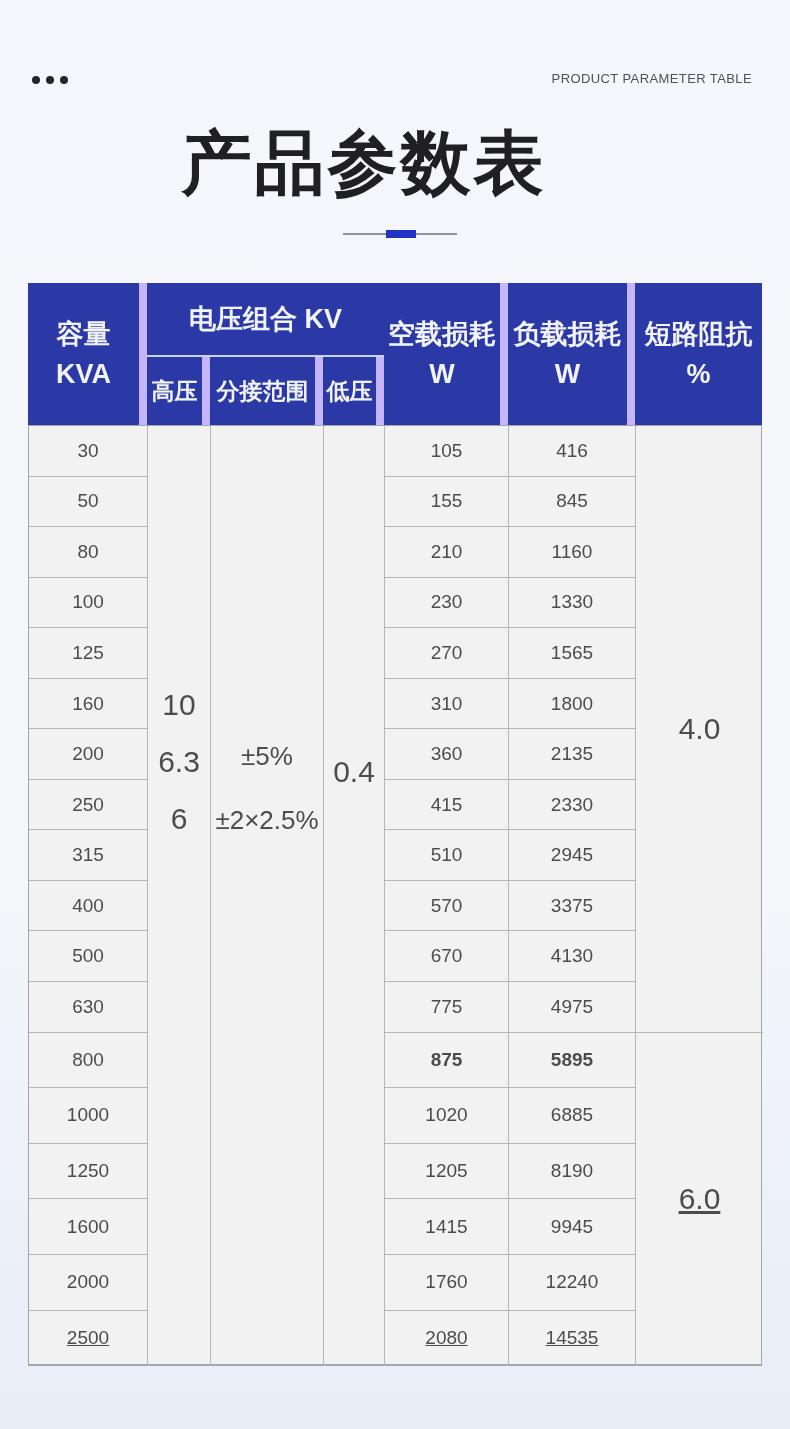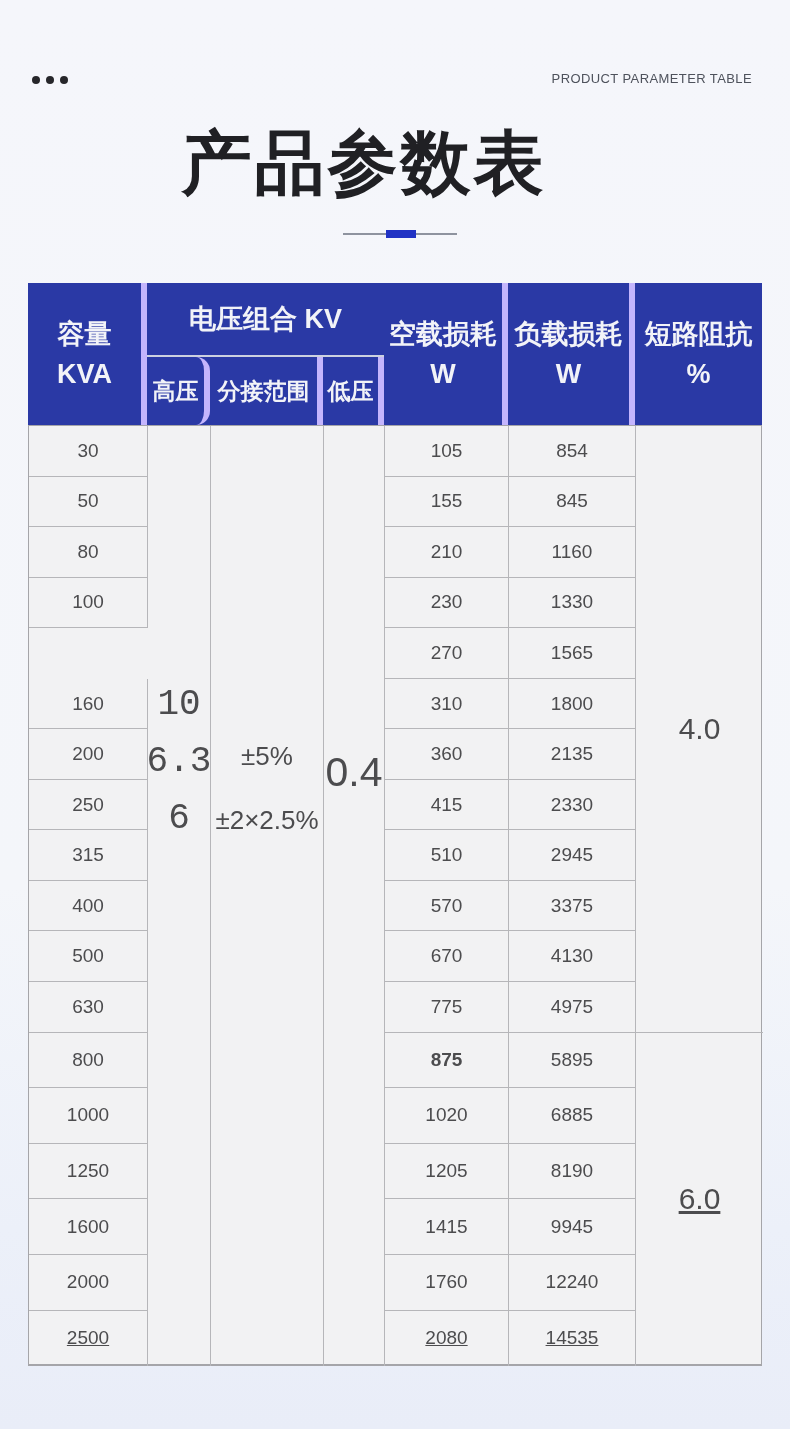--- a/index.html
+++ b/index.html
@@ -33,43 +33,43 @@
   .thead {
     position:absolute; left:28px; top:283px; width:734px; height:142px;
     display:grid; background:#2a39a5; color:#f2f3f8;
     grid-template-columns:119px 63px 113px 61px 124px 127px 127px;
     grid-template-rows:74px 68px;
   }
   .hcell { display:flex; flex-direction:column; align-items:center; justify-content:center;
            text-align:center; font-weight:600; }
   .h-main { font-size:27px; line-height:40px; }
   .h-sub  { font-size:23px; }
-  .bdr-r  { border-right:6px solid #c4b5fd; }
+  .bdr-r  { border-right:8px solid #c4b5fd; }
   .bdr-b  { border-bottom:2px solid #ccd1e0; }
 
   
   .tbody {
     position:absolute; left:28px; top:425px; width:734px; height:941px;
     display:grid; background:#f2f2f3;
     grid-template-columns:119px 63px 113px 61px 124px 127px 127px;
     grid-template-rows:repeat(12,50.55px) repeat(6,55.6px);
     border:1px solid #a5a5a9; border-bottom-width:2px;
     color:#4c4c4e;
   }
   .cell {
     display:flex; align-items:center; justify-content:center;
     font-size:19px; border-right:1px solid #b6b6b9; border-bottom:1px solid #b6b6b9;
   }
   .cell.nb { border-bottom:none;text-decoration:underline; }
   .cell.nr { border-right:none; }
   .merged { display:flex; justify-content:center; align-items:flex-start;
             border-right:1px solid #b6b6b9; border-bottom:none; text-align:center; }
-  .hv-stack  { padding-top:250px; font-size:36px; line-height:57px;font-family:Liberation Mono, monospace; }
+  .hv-stack  { padding-top:250px; font-size:30px; line-height:57px; }
   .tap-stack { padding-top:298px; font-size:26px; line-height:64px; }
-  .lv-stack  { padding-top:328px; font-size:41px; line-height:36px; }
+  .lv-stack  { padding-top:328px; font-size:30px; line-height:36px; }
   .imp { font-size:30px; }
 </style>
 </head>
 <body>
 
 <div class="page">
 
   <div class="dots">
     <span class="dot"></span>
     <span class="dot"></span>
@@ -86,21 +86,21 @@
   </div>
 
   <div class="thead">
     <div class="hcell bdr-r" style="grid-column:1;grid-row:1/span 2;">
       <div class="h-main">容量</div>
       <div class="h-main">KVA</div>
     </div>
     <div class="hcell bdr-b" style="grid-column:2/span 3;grid-row:1;">
       <div class="h-main">电压组合 KV</div>
     </div>
-    <div class="hcell bdr-r" style="grid-column:2;grid-row:2;border-radius:14px;">
+    <div class="hcell bdr-r" style="grid-column:2;grid-row:2;">
       <div class="h-sub">高压</div>
     </div>
     <div class="hcell bdr-r" style="grid-column:3;grid-row:2;">
       <div class="h-sub">分接范围</div>
     </div>
     <div class="hcell bdr-r" style="grid-column:4;grid-row:2;">
       <div class="h-sub">低压</div>
     </div>
     <div class="hcell bdr-r" style="grid-column:5;grid-row:1/span 2;">
       <div class="h-main">空载损耗</div>
@@ -115,20 +115,21 @@
       <div class="h-main">%</div>
     </div>
   </div>
 
   <div class="tbody">
 
     <div class="cell" style="grid-column:1;grid-row:1;">30</div>
     <div class="cell" style="grid-column:1;grid-row:2;">50</div>
     <div class="cell" style="grid-column:1;grid-row:3;">80</div>
     <div class="cell" style="grid-column:1;grid-row:4;">100</div>
+    <div class="cell" style="grid-column:1;grid-row:5;">125</div>
     <div class="cell" style="grid-column:1;grid-row:6;">160</div>
     <div class="cell" style="grid-column:1;grid-row:7;">200</div>
     <div class="cell" style="grid-column:1;grid-row:8;">250</div>
     <div class="cell" style="grid-column:1;grid-row:9;">315</div>
     <div class="cell" style="grid-column:1;grid-row:10;">400</div>
     <div class="cell" style="grid-column:1;grid-row:11;">500</div>
     <div class="cell" style="grid-column:1;grid-row:12;">630</div>
     <div class="cell" style="grid-column:1;grid-row:13;">800</div>
     <div class="cell" style="grid-column:1;grid-row:14;">1000</div>
     <div class="cell" style="grid-column:1;grid-row:15;">1250</div>
@@ -165,33 +166,33 @@
     <div class="cell" style="grid-column:5;grid-row:10;">570</div>
     <div class="cell" style="grid-column:5;grid-row:11;">670</div>
     <div class="cell" style="grid-column:5;grid-row:12;">775</div>
     <div class="cell" style="grid-column:5;grid-row:13;font-weight:bold;">875</div>
     <div class="cell" style="grid-column:5;grid-row:14;">1020</div>
     <div class="cell" style="grid-column:5;grid-row:15;">1205</div>
     <div class="cell" style="grid-column:5;grid-row:16;">1415</div>
     <div class="cell" style="grid-column:5;grid-row:17;">1760</div>
     <div class="cell nb" style="grid-column:5;grid-row:18;">2080</div>
 
-    <div class="cell" style="grid-column:6;grid-row:1;">854</div>
+    <div class="cell" style="grid-column:6;grid-row:1;">416</div>
     <div class="cell" style="grid-column:6;grid-row:2;">845</div>
     <div class="cell" style="grid-column:6;grid-row:3;">1160</div>
     <div class="cell" style="grid-column:6;grid-row:4;">1330</div>
     <div class="cell" style="grid-column:6;grid-row:5;">1565</div>
     <div class="cell" style="grid-column:6;grid-row:6;">1800</div>
     <div class="cell" style="grid-column:6;grid-row:7;">2135</div>
     <div class="cell" style="grid-column:6;grid-row:8;">2330</div>
     <div class="cell" style="grid-column:6;grid-row:9;">2945</div>
     <div class="cell" style="grid-column:6;grid-row:10;">3375</div>
     <div class="cell" style="grid-column:6;grid-row:11;">4130</div>
     <div class="cell" style="grid-column:6;grid-row:12;">4975</div>
-    <div class="cell" style="grid-column:6;grid-row:13;">5895</div>
+    <div class="cell" style="grid-column:6;grid-row:13;font-weight:bold;">5895</div>
     <div class="cell" style="grid-column:6;grid-row:14;">6885</div>
     <div class="cell" style="grid-column:6;grid-row:15;">8190</div>
     <div class="cell" style="grid-column:6;grid-row:16;">9945</div>
     <div class="cell" style="grid-column:6;grid-row:17;">12240</div>
     <div class="cell nb" style="grid-column:6;grid-row:18;">14535</div>
 
     <div class="cell nr imp" style="grid-column:7;grid-row:1/span 12;">4.0</div>
     <div class="cell nr nb imp" style="grid-column:7;grid-row:13/span 6;">6.0</div>
 
   </div>

